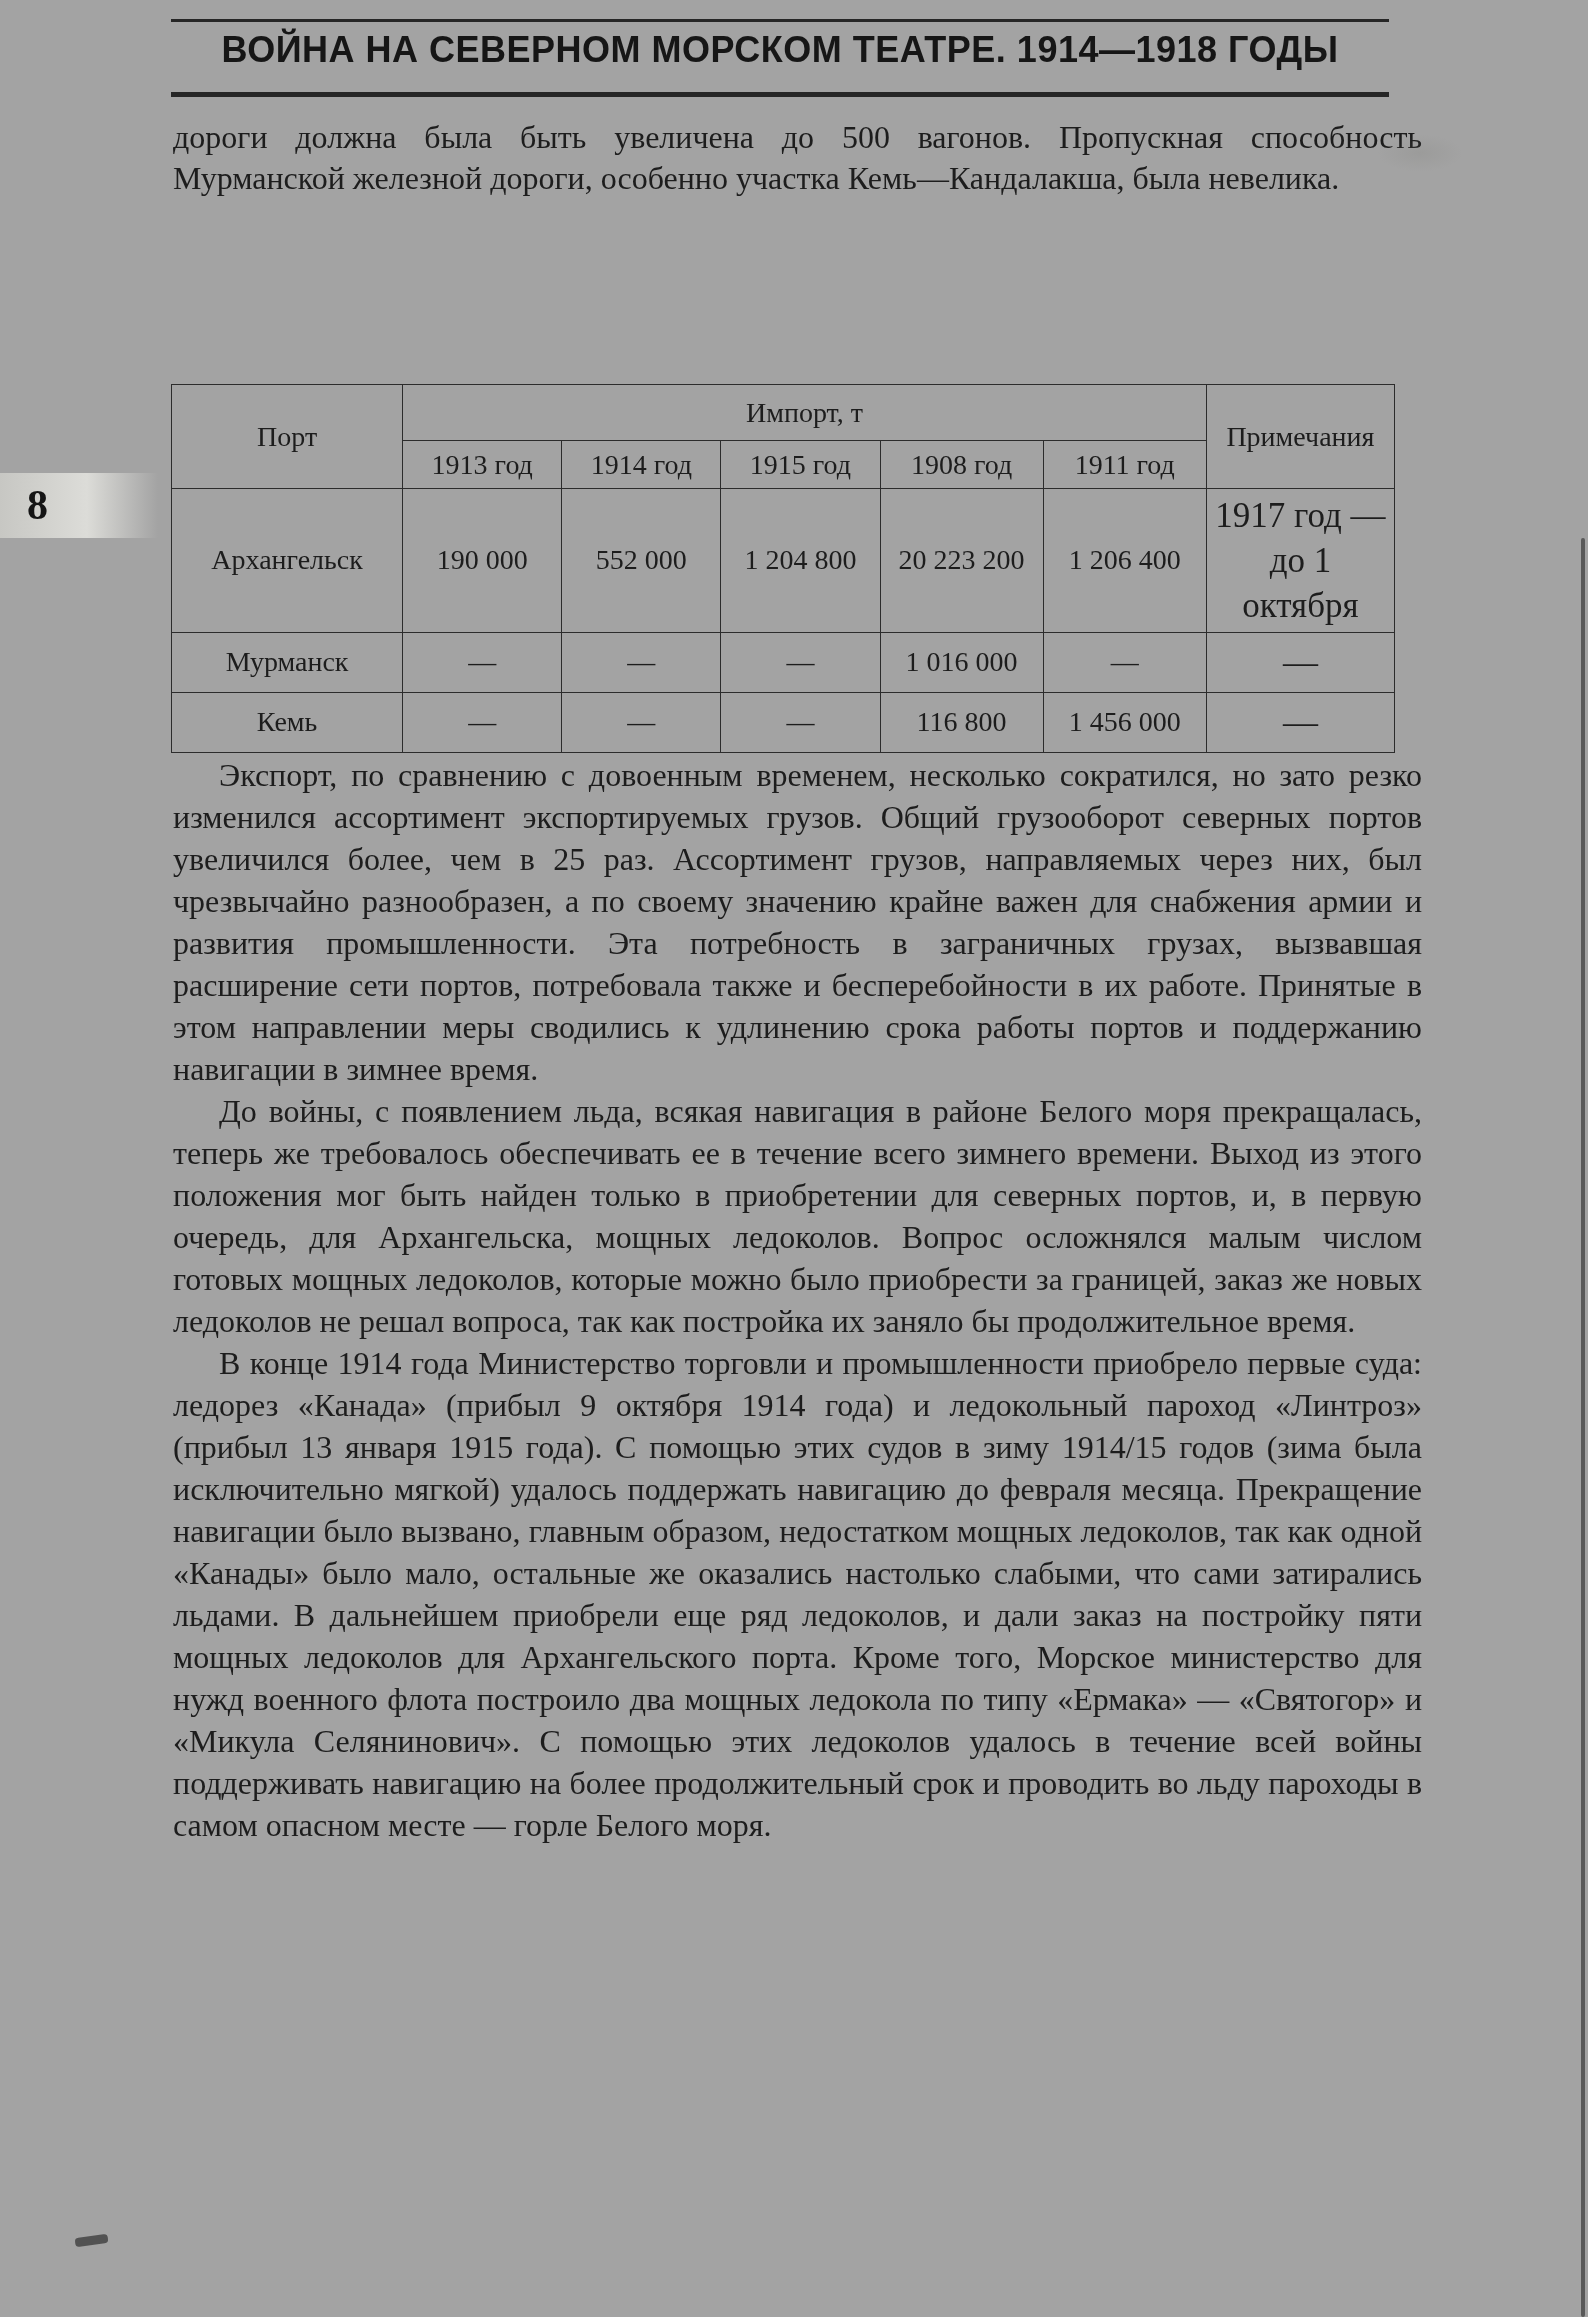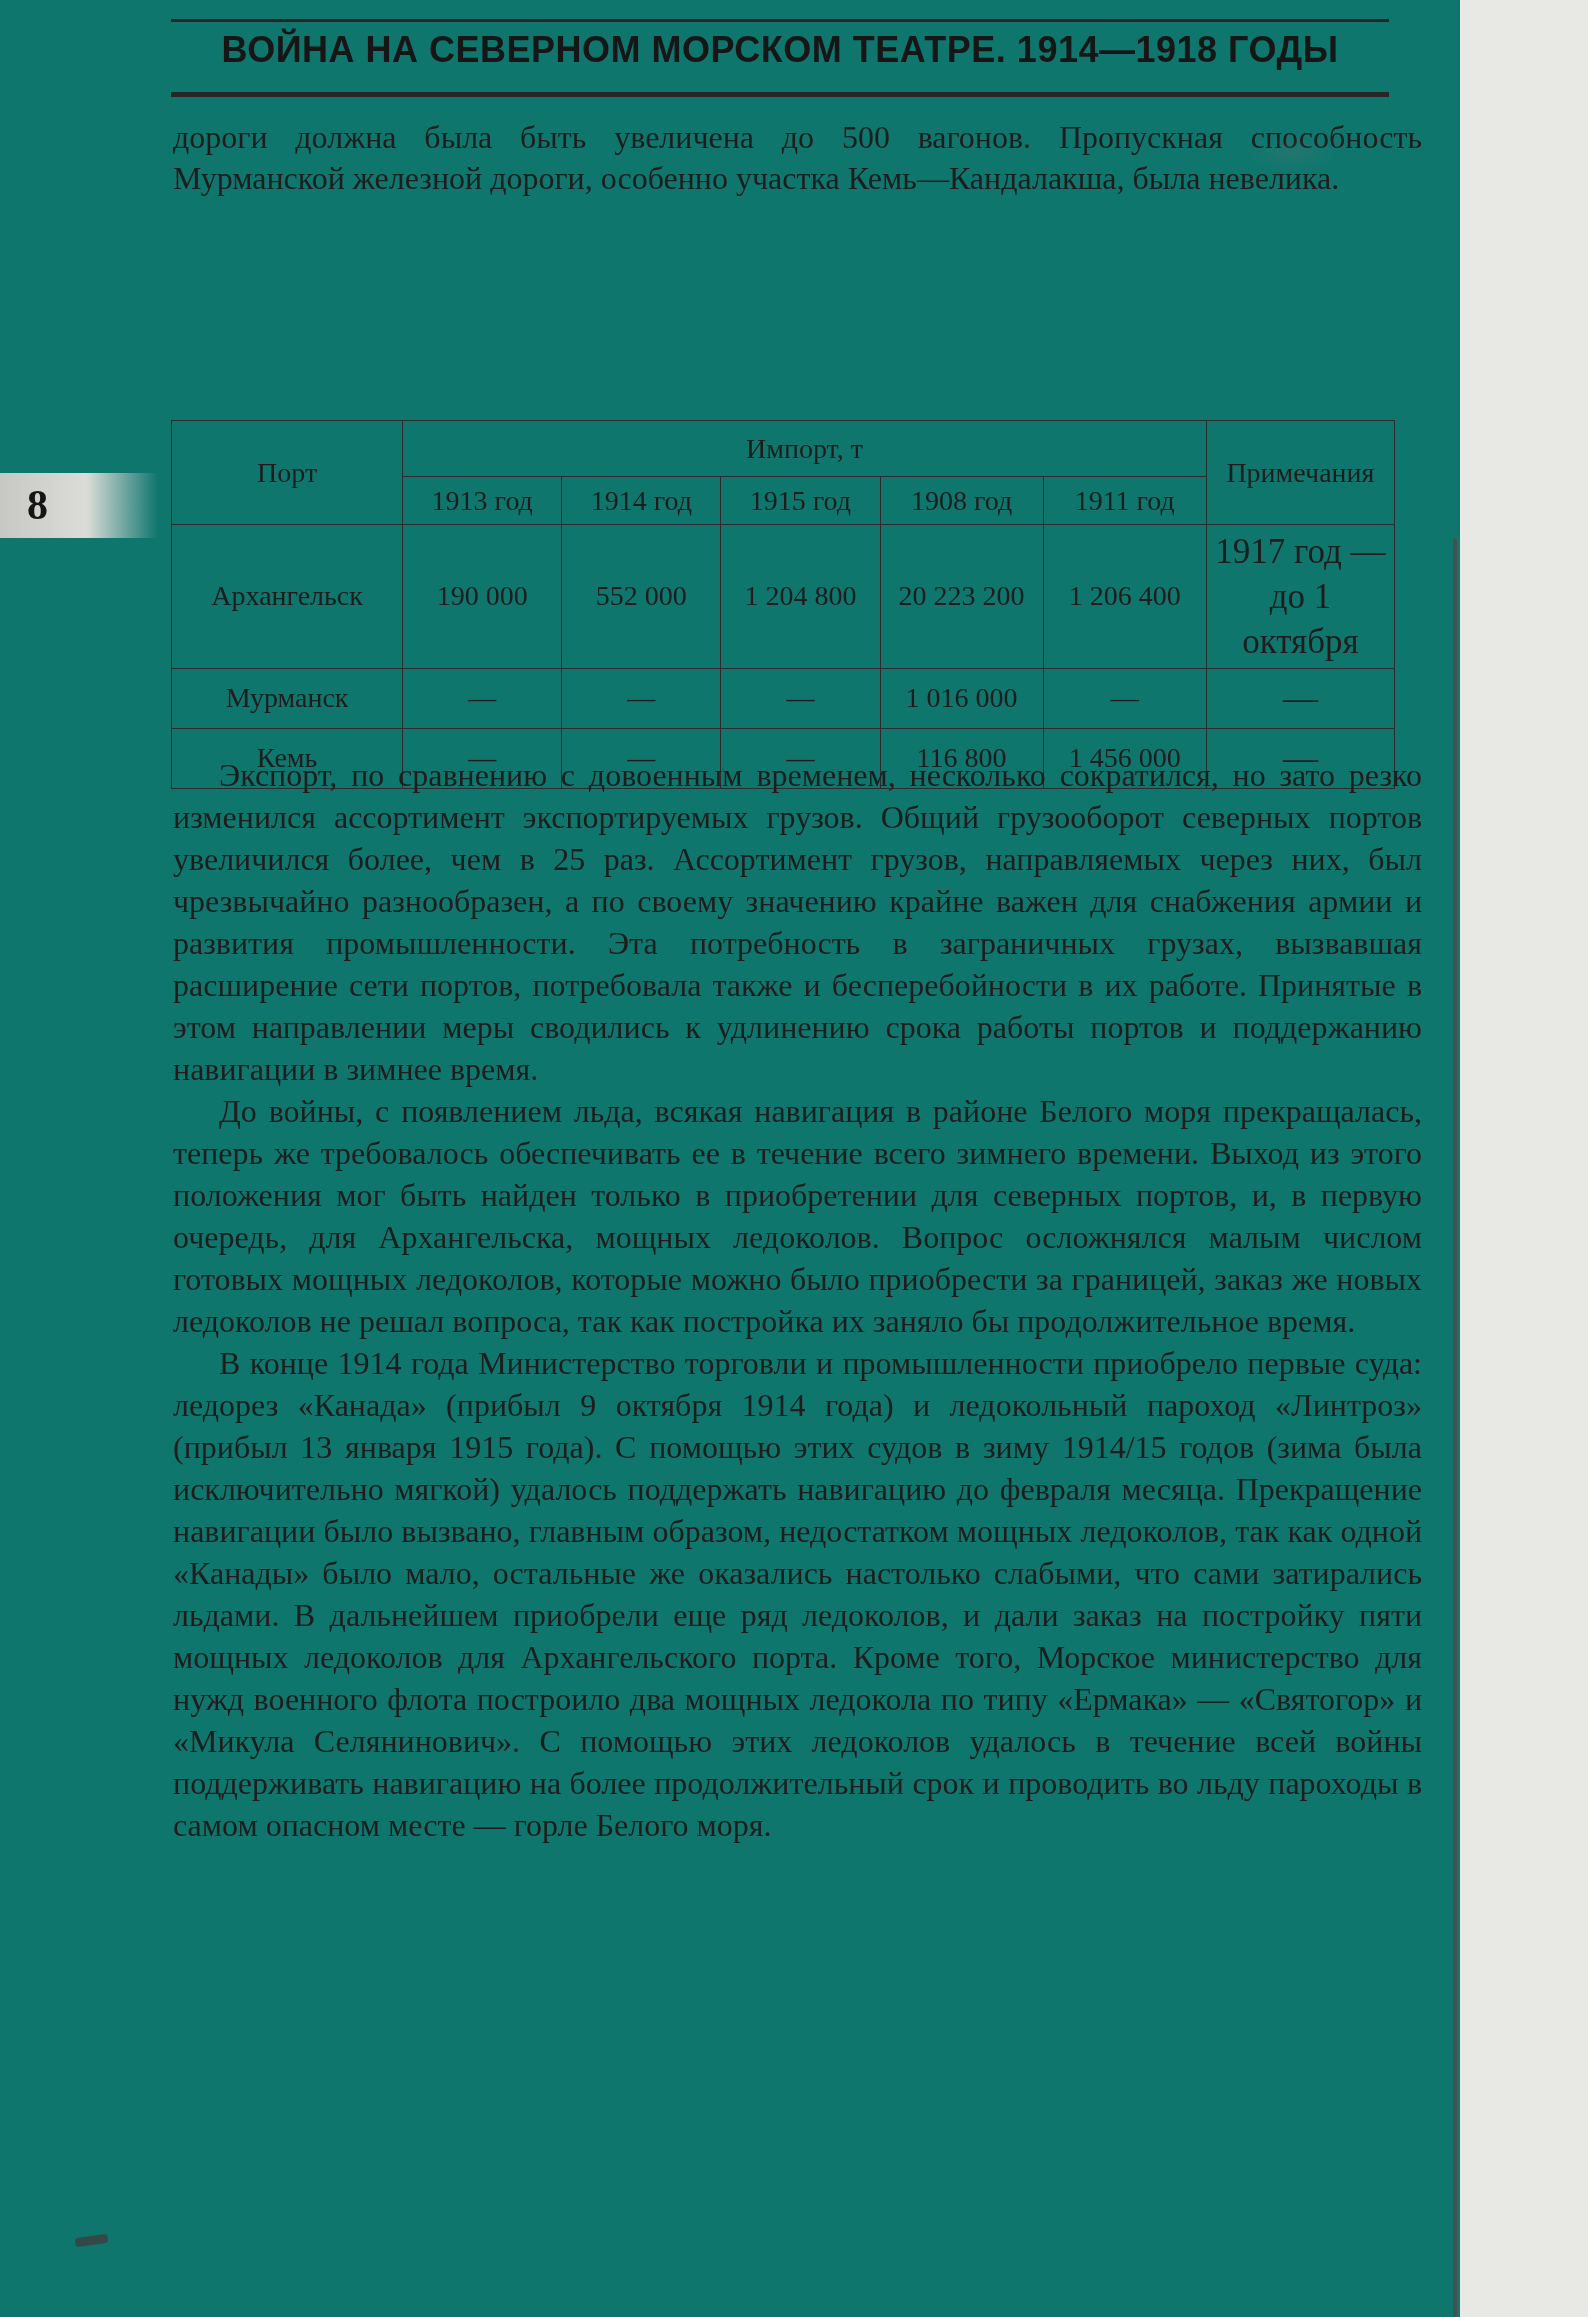--- a/index.html
+++ b/index.html
@@ -2,22 +2,22 @@
 <html><head>
 <meta charset="utf-8">
 <style>
   * { margin:0; padding:0; box-sizing:border-box; }
   html,body { background:#e8e8e5; }
   body {
     width:1588px; height:2317px;
     font-family:"Liberation Serif", serif;
   }
   .page {
-    position:relative; width:1460px; height:2317px;
-    background:#0f766e; color:#1d1d1d; overflow:hidden;
+    position:relative; width:1588px; height:2317px;
+    background:#a3a3a3; color:#1d1d1d; overflow:hidden;
   }
   .rule-top {
     position:absolute; left:171px; top:19px; width:1218px; height:2.9px; background:#262626;
   }
   .header-title {
     position:absolute; left:171px; top:29px; width:1218px;
     text-align:center;
     font-family:"Liberation Sans", sans-serif;
     font-weight:700; font-size:36px; letter-spacing:0.5px;
     color:#161616; white-space:nowrap;
@@ -28,21 +28,21 @@
   .intro {
     position:absolute; left:173px; top:117px; width:1249px;
     font-size:32px; line-height:41px; text-align:justify;
   }
   .body-text {
     position:absolute; left:173px; top:745px; width:1249px;
     font-size:32px; line-height:42px; text-align:justify;margin-top:9px;
   }
   p.indent { text-indent:46px; }
   .table-wrap {
-    position:absolute; left:171px; top:384px; width:1224px;margin-top:36px;
+    position:absolute; left:171px; top:384px; width:1224px;
   }
   table.cargo {
     border-collapse:collapse; width:100%;
     font-size:28px; color:#1d1d1d; table-layout:fixed;
   }
   table.cargo td {
     border:1.9px solid #2c2c2c;
     text-align:center; vertical-align:middle;
     padding:3.8px 5.8px;
   }

